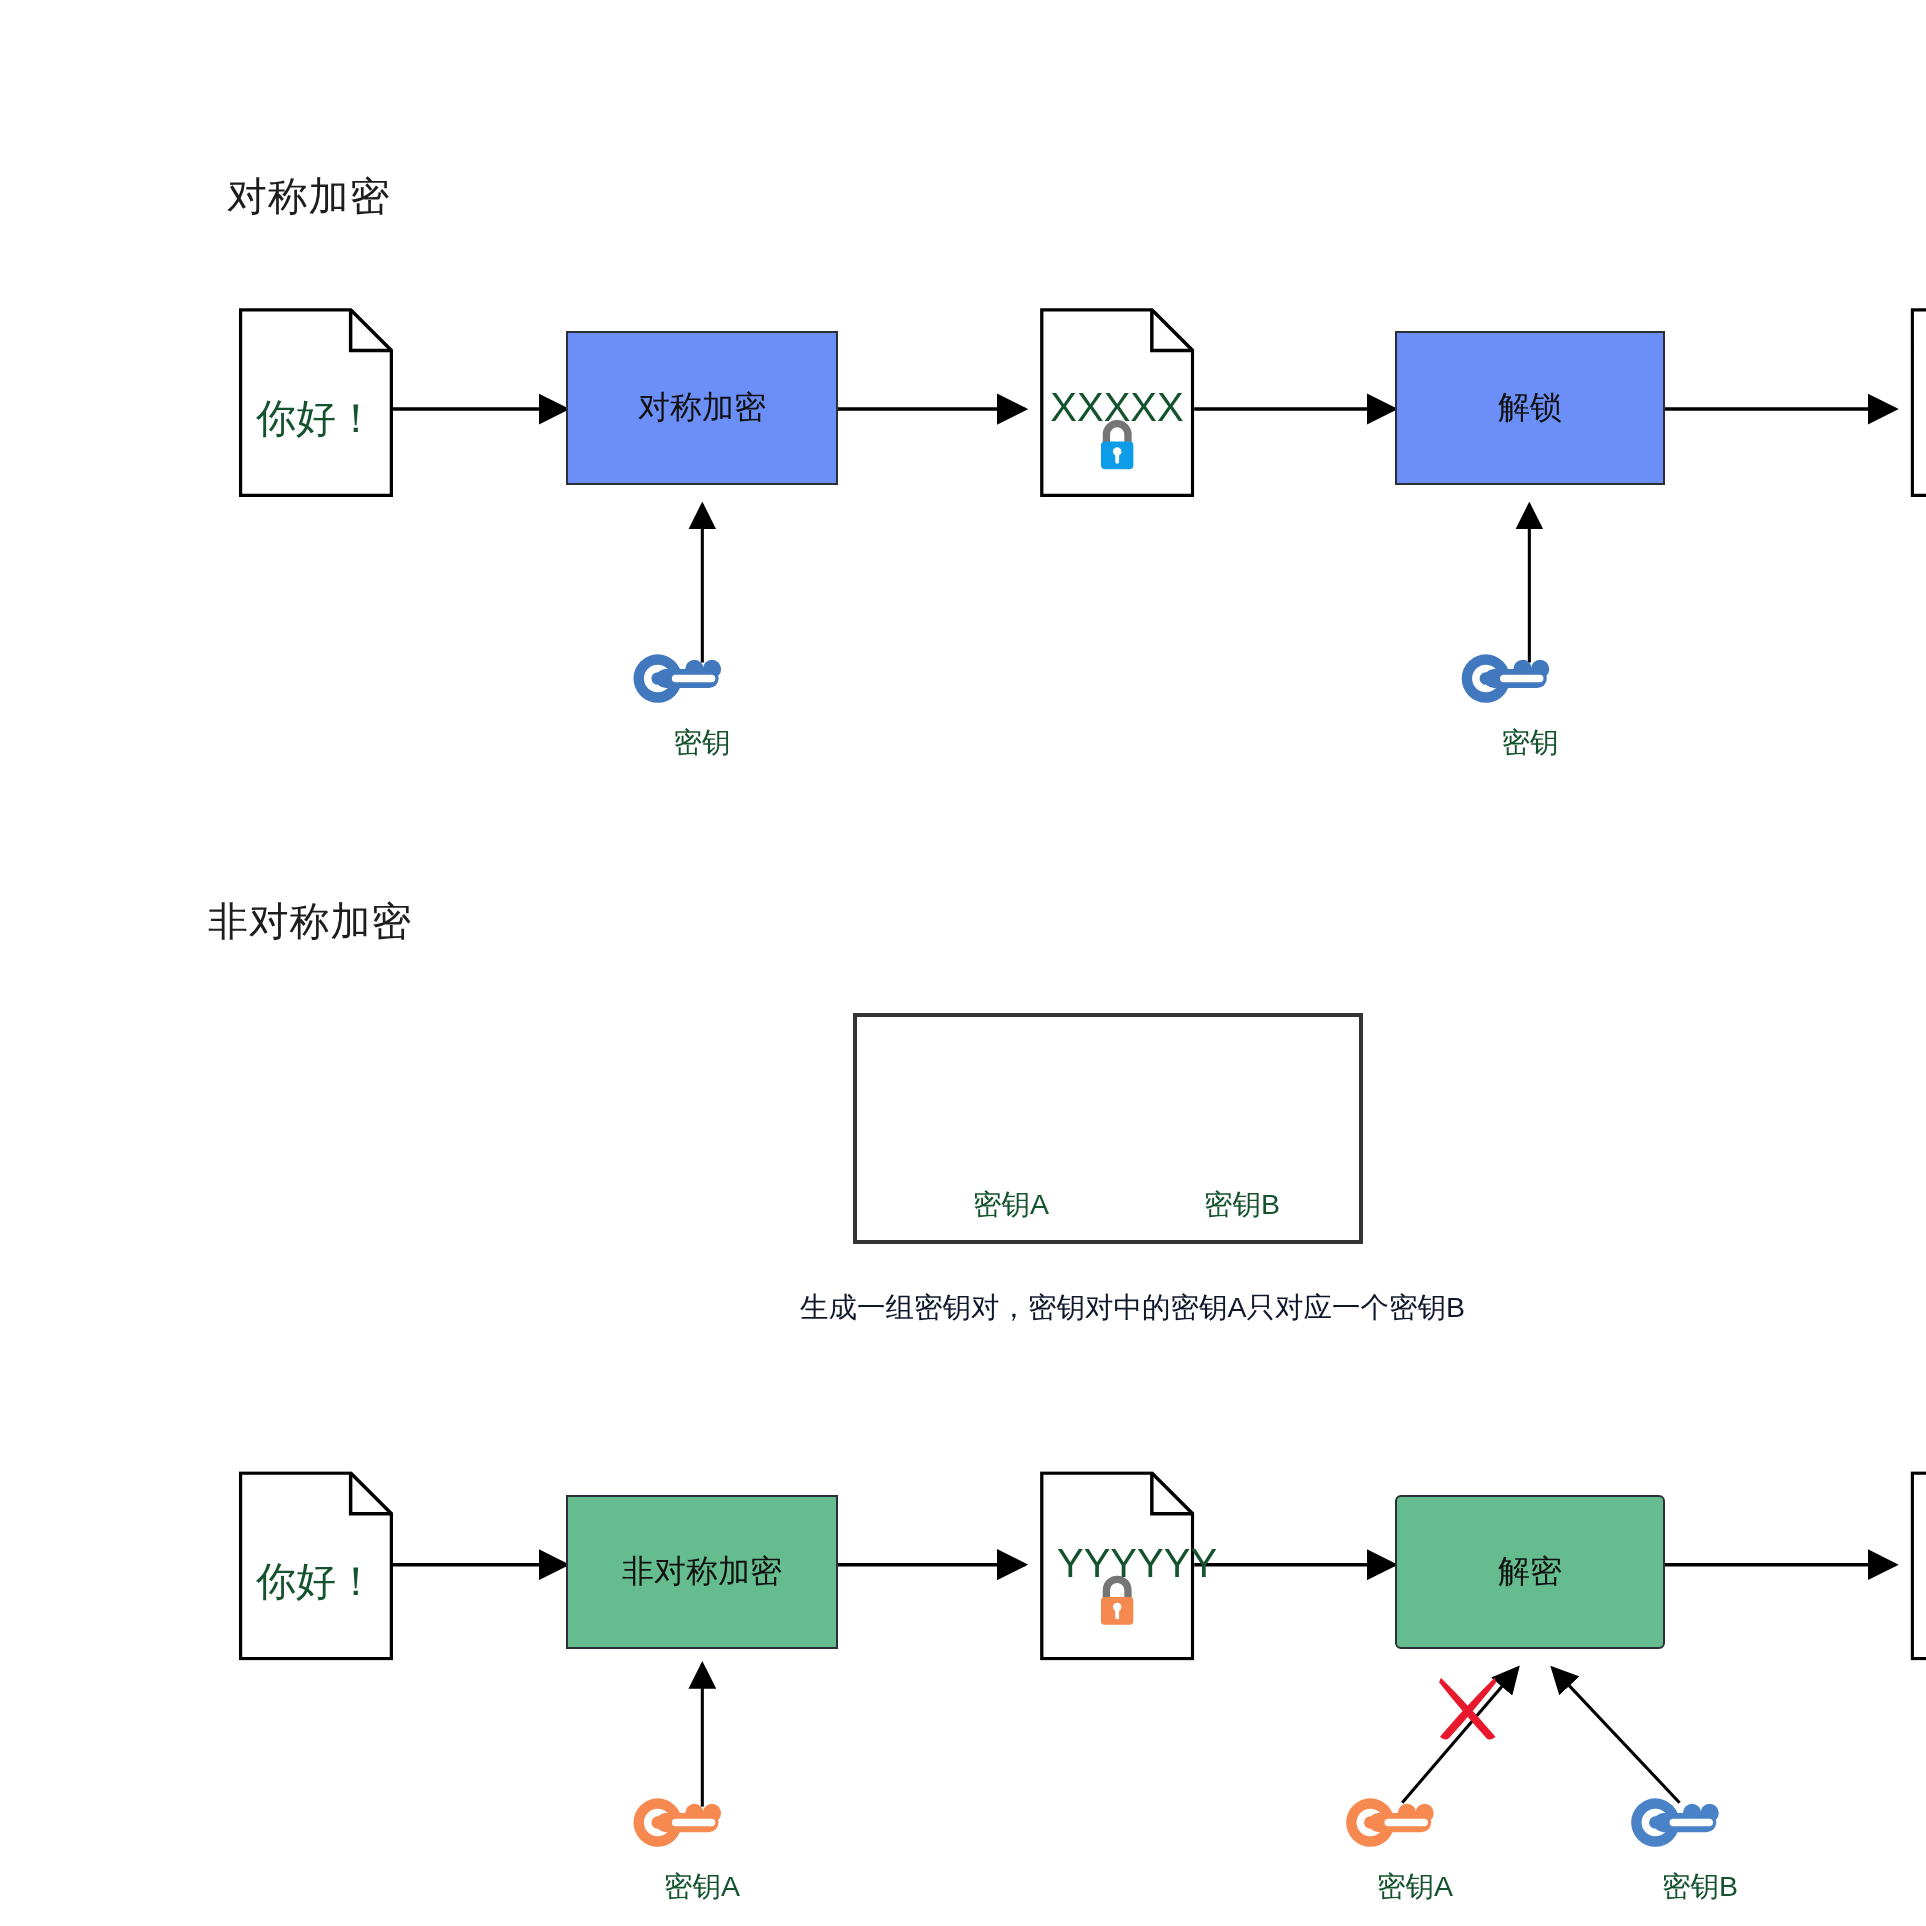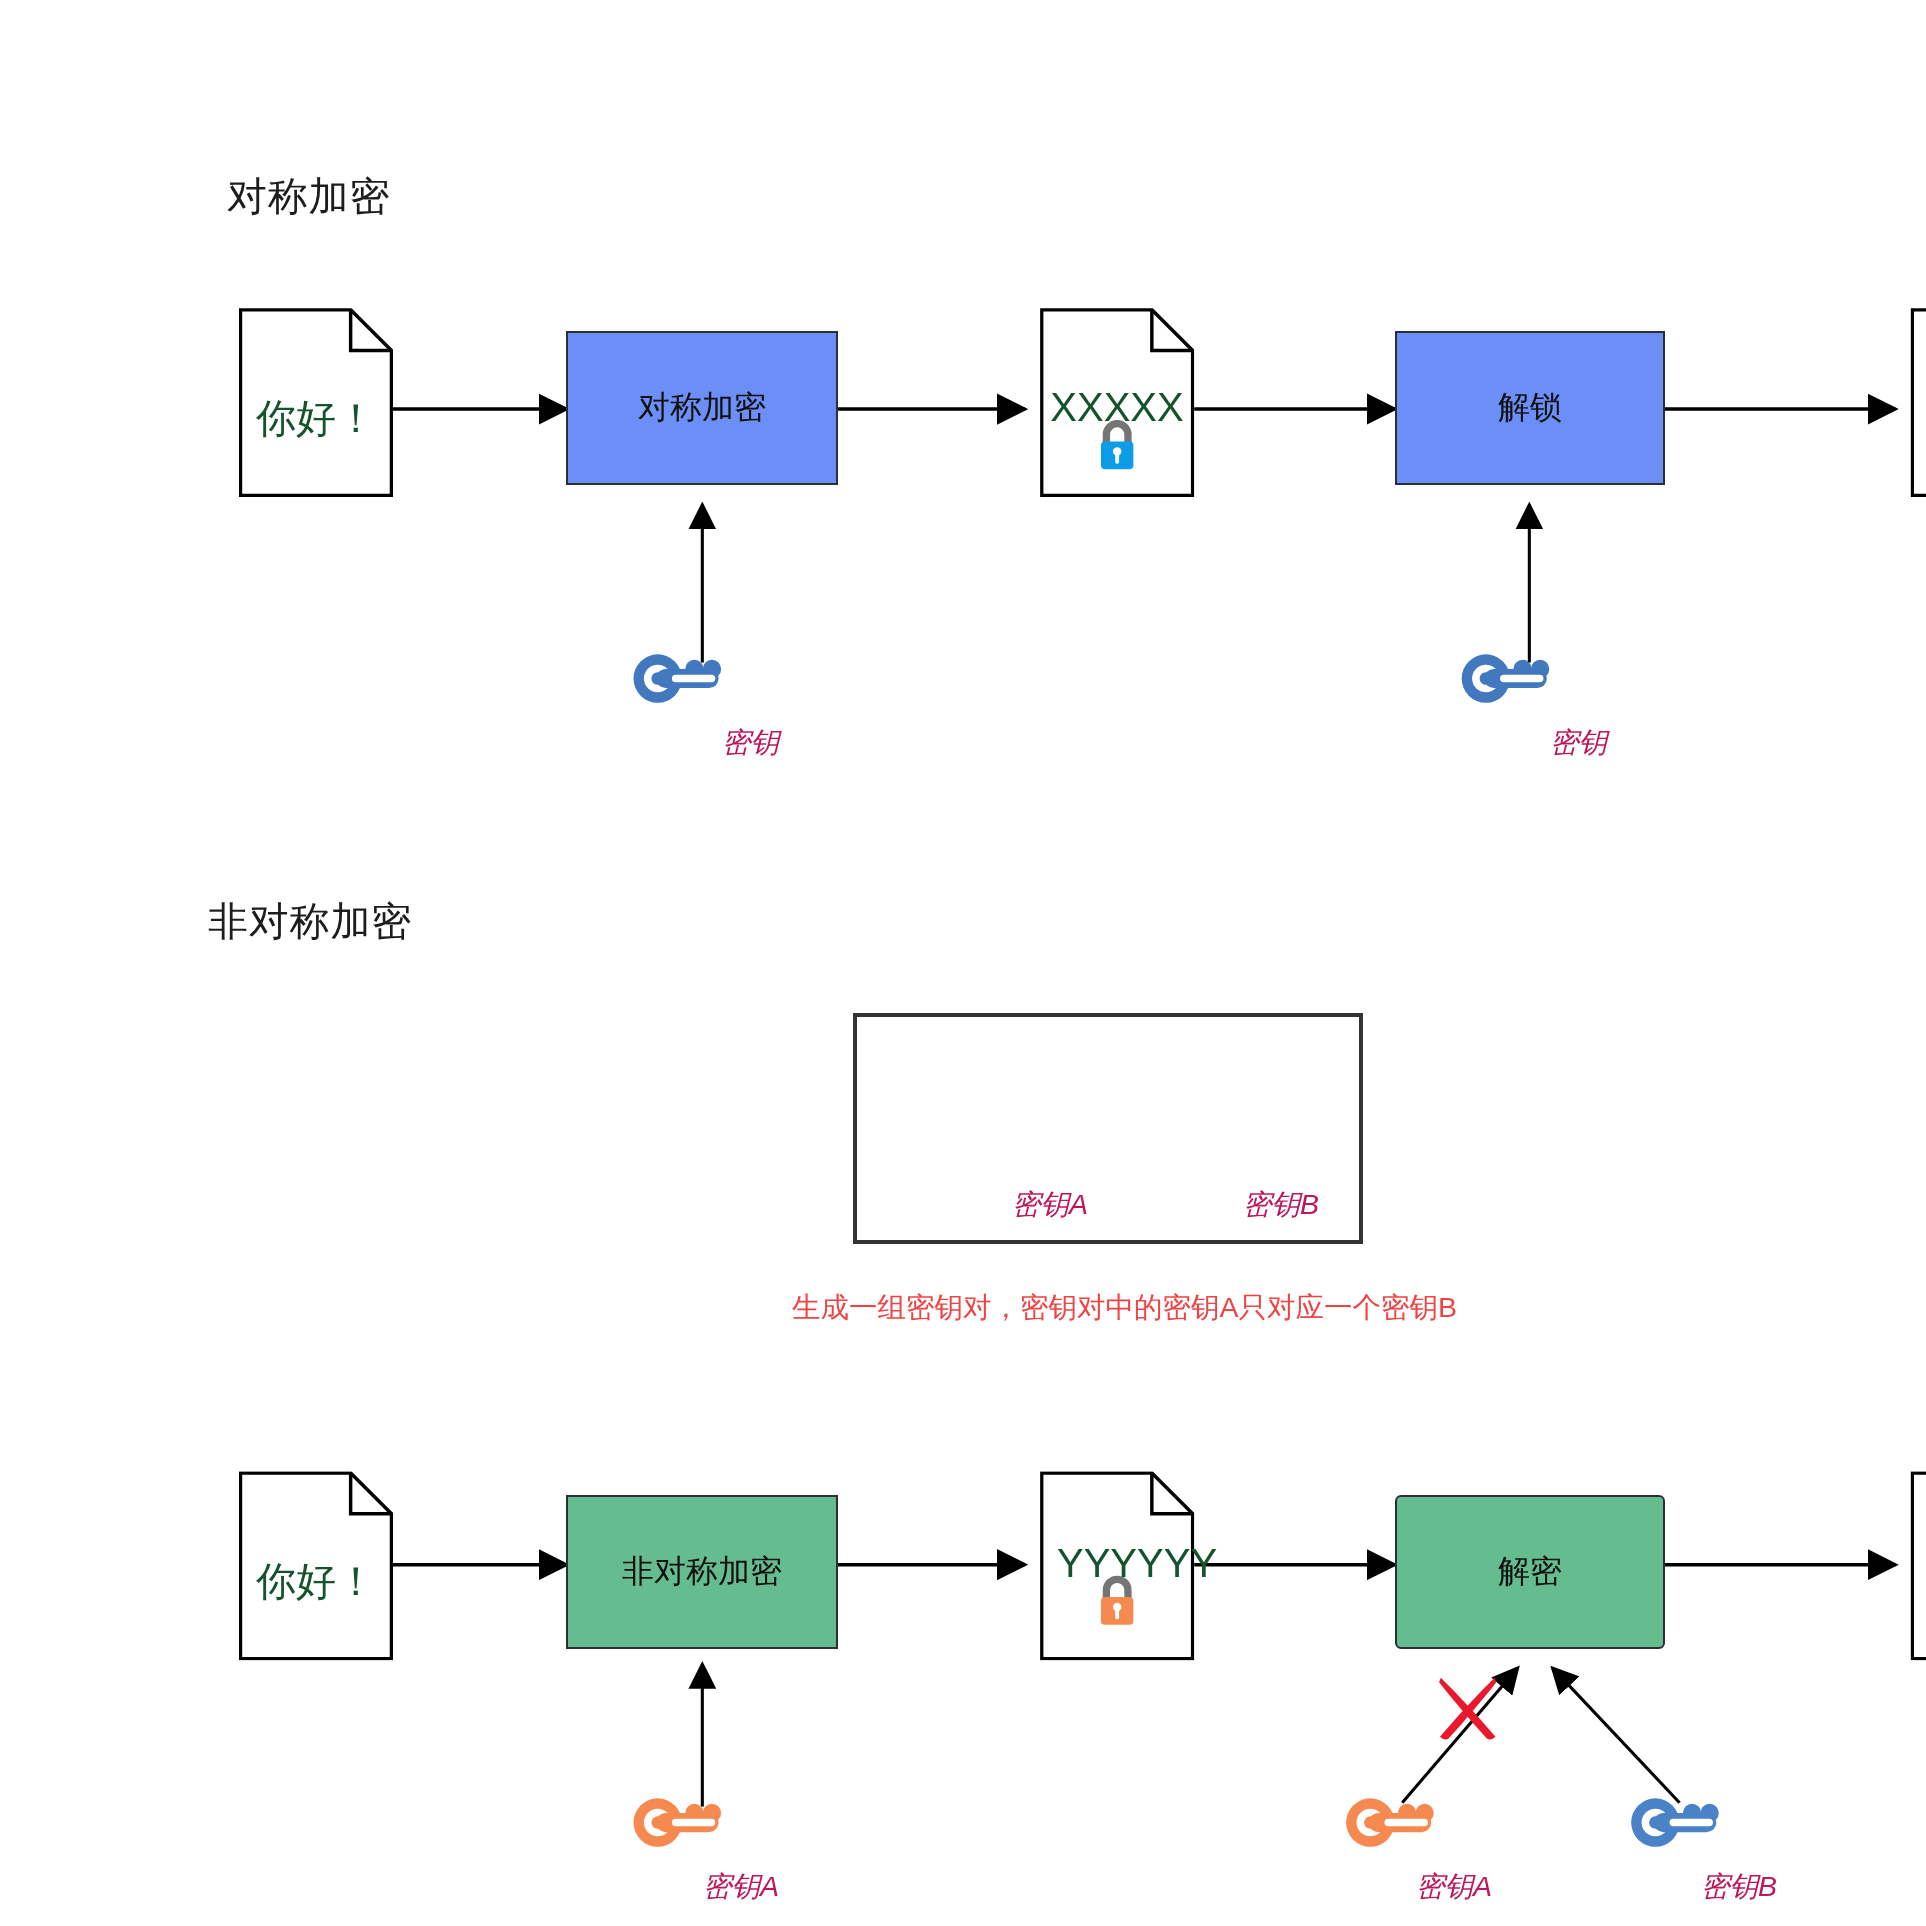--- a/index.html
+++ b/index.html
@@ -29,25 +29,25 @@
 
   .keypair-box{
     position:absolute;box-sizing:border-box;border:4.6px solid #333333;
     background:#ffffff;
   }
   .keypair-title{
     position:absolute;width:100%;text-align:center;font-size:30px;color:#1d1d1d;
     white-space:nowrap;
   }
   .key-label{
-    position:absolute;text-align:right;font-size:28.5px;color:#be185d;
-    white-space:nowrap;width:154px;font-style:italic;
+    position:absolute;text-align:center;font-size:28.5px;color:#14532d;
+    white-space:nowrap;width:154px;
   }
   .caption{
-    position:absolute;font-size:28.5px;color:#ef4444;white-space:nowrap;
+    position:absolute;font-size:28.5px;color:#0f172a;white-space:nowrap;margin-left:8px;
   }
 </style>
 </head>
 <body>
 
 <div class="canvas">
 
   <svg class="layer" viewBox="0 0 5986 7160" xmlns="http://www.w3.org/2000/svg">
     <defs>
       <marker id="arrowhead" markerWidth="9" markerHeight="9" refX="8" refY="4.5" orient="auto" markerUnits="strokeWidth">

